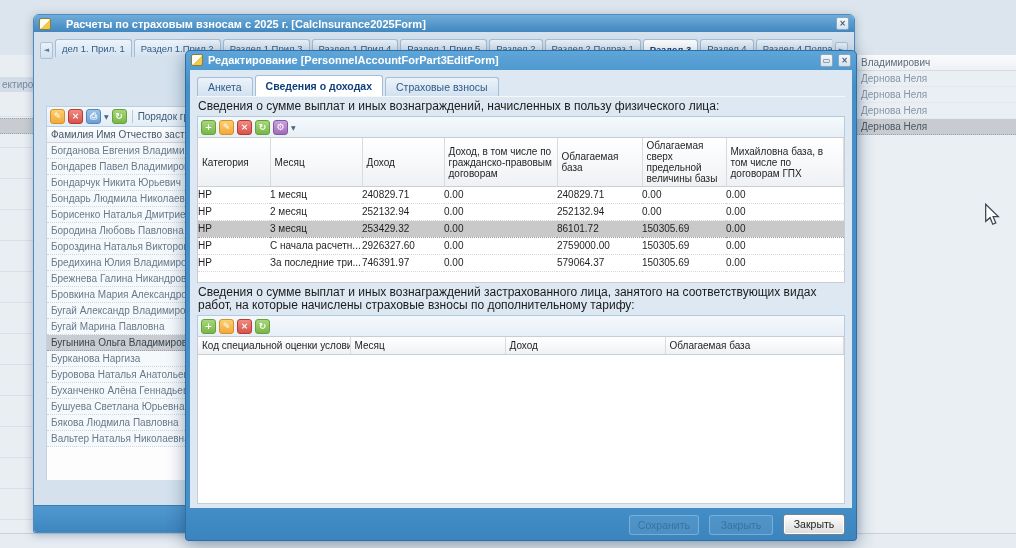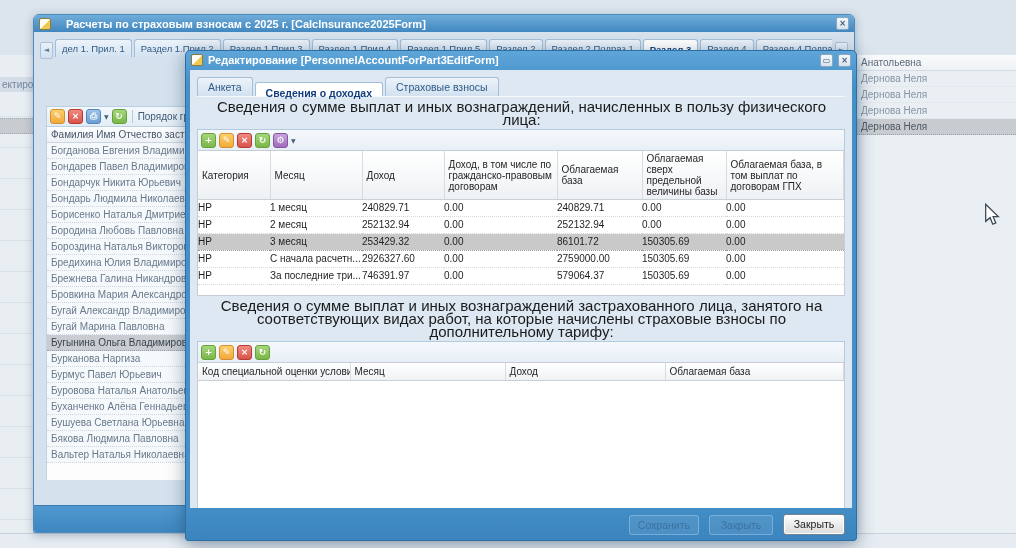--- a/index.html
+++ b/index.html
@@ -72,22 +72,22 @@
     background:linear-gradient(#5ea5d8 0%,#4590c9 7%,#4590c9 92%,#3b84bd 100%);
     border:1px solid #2e6ea8; border-radius:5px 5px 3px 3px; box-shadow:0 4px 18px rgba(20,50,80,.45); }
   .md-titlebar { height:18px; display:flex; align-items:center; gap:5px; padding:0 5px; color:#fff;
     font-size:11px; font-weight:bold; }
   .md-content { position:absolute; left:4px; right:4px; top:19px; bottom:32px; background:#dde8f2;
     padding:6px 7px; overflow:hidden; }
   .md-tabs { display:flex; align-items:flex-end; height:21px; margin-bottom:3px; border-bottom:1px solid #f4f8fb; }
   .md-tab { flex:none; height:19px; line-height:19px; padding:0 10px; margin-right:2px; font-size:10.5px;
     color:#2f5b85; background:linear-gradient(#ecf3fa,#d2e1f0); border:1px solid #a5bed7; border-bottom:none;
     border-radius:3px 3px 0 0; white-space:nowrap; }
-  .md-tab.active { background:#fff; font-weight:bold; color:#113f7c; height:14px; line-height:21px; }
-  .section-label { font-size:15px; color:#1b1b1b; margin:3px 0 3px 1px; line-height:13px;text-align:center; }
+  .md-tab.active { background:#fff; font-weight:bold; color:#113f7c; height:21px; line-height:21px; }
+  .section-label { font-size:12px; color:#1b1b1b; margin:3px 0 3px 1px; line-height:13px; }
   .md-toolbar { height:22px; background:linear-gradient(#f5f9fc,#e7eff6); border:1px solid #b3cbdf;
     display:flex; align-items:center; gap:3px; padding:0 3px; }
   .grid-box { background:#fff; border:1px solid #c6cdd4; margin-top:-1px; overflow:hidden; }
   .grid-box.g1 { height:146px; }
   .grid-box.g2 { height:168px; }
   table { width:100%; border-collapse:collapse; table-layout:fixed; font-size:10px; color:#1f1f1f; }
   thead td { background:linear-gradient(#ffffff,#eef1f4); border-right:1px solid #d8dcdf;
     border-bottom:1px solid #c9d0d6; padding:2px 4px; vertical-align:middle; line-height:11px; overflow:hidden; }
   .t1 thead td { height:40px; }
   .t2 thead td { height:17px; white-space:nowrap; }
@@ -108,21 +108,21 @@
 </style>
 </head>
 <body>
 
 <div class="left-peek">
   <div class="peek-text">ектиров</div>
   <div class="peek-selected"></div>
 </div>
 
 <div class="bg-grid">
-  <div class="bg-grid-header">Анатольевна</div>
+  <div class="bg-grid-header">Владимирович</div>
   <div>
 
       <div class="bg-grid-row">Дернова Неля</div>
 
       <div class="bg-grid-row">Дернова Неля</div>
 
       <div class="bg-grid-row">Дернова Неля</div>
 
       <div class="bg-grid-row selected">Дернова Неля</div>
     </div>
@@ -199,21 +199,20 @@
 
         <div class="ng-row">Бугай Александр Владимирович</div>
 
         <div class="ng-row">Бугай Марина Павловна</div>
 
         <div class="ng-row selected">Бугынина Ольга Владимировна</div>
 
 
         <div class="ng-row">Бурканова Наргиза</div>
 
-        <div class="ng-row">Бурмус Павел Юрьевич</div>
 
         <div class="ng-row">Буровова Наталья Анатольевна</div>
 
         <div class="ng-row">Буханченко Алёна Геннадьевна</div>
 
         <div class="ng-row">Бушуева Светлана Юрьевна</div>
 
         <div class="ng-row">Бякова Людмила Павловна</div>
 
         <div class="ng-row">Вальтер Наталья Николаевна</div>
@@ -264,21 +263,21 @@
             <col>
           </colgroup>
         <thead>
           <tr>
             <td>Категория</td>
             <td>Месяц</td>
             <td>Доход</td>
             <td>Доход, в том числе по гражданско-правовым договорам</td>
             <td>Облагаемая база</td>
             <td>Облагаемая сверх предельной величины базы</td>
-            <td>Облагаемая база, в том выплат по договорам ГПХ</td>
+            <td>Михайловна база, в том числе по договорам ГПХ</td>
           </tr>
         </thead>
         <tbody>
 
             <tr>
               <td>НР</td>
               <td>1 месяц</td>
               <td>240829.71</td>
               <td>0.00</td>
               <td>240829.71</td>

